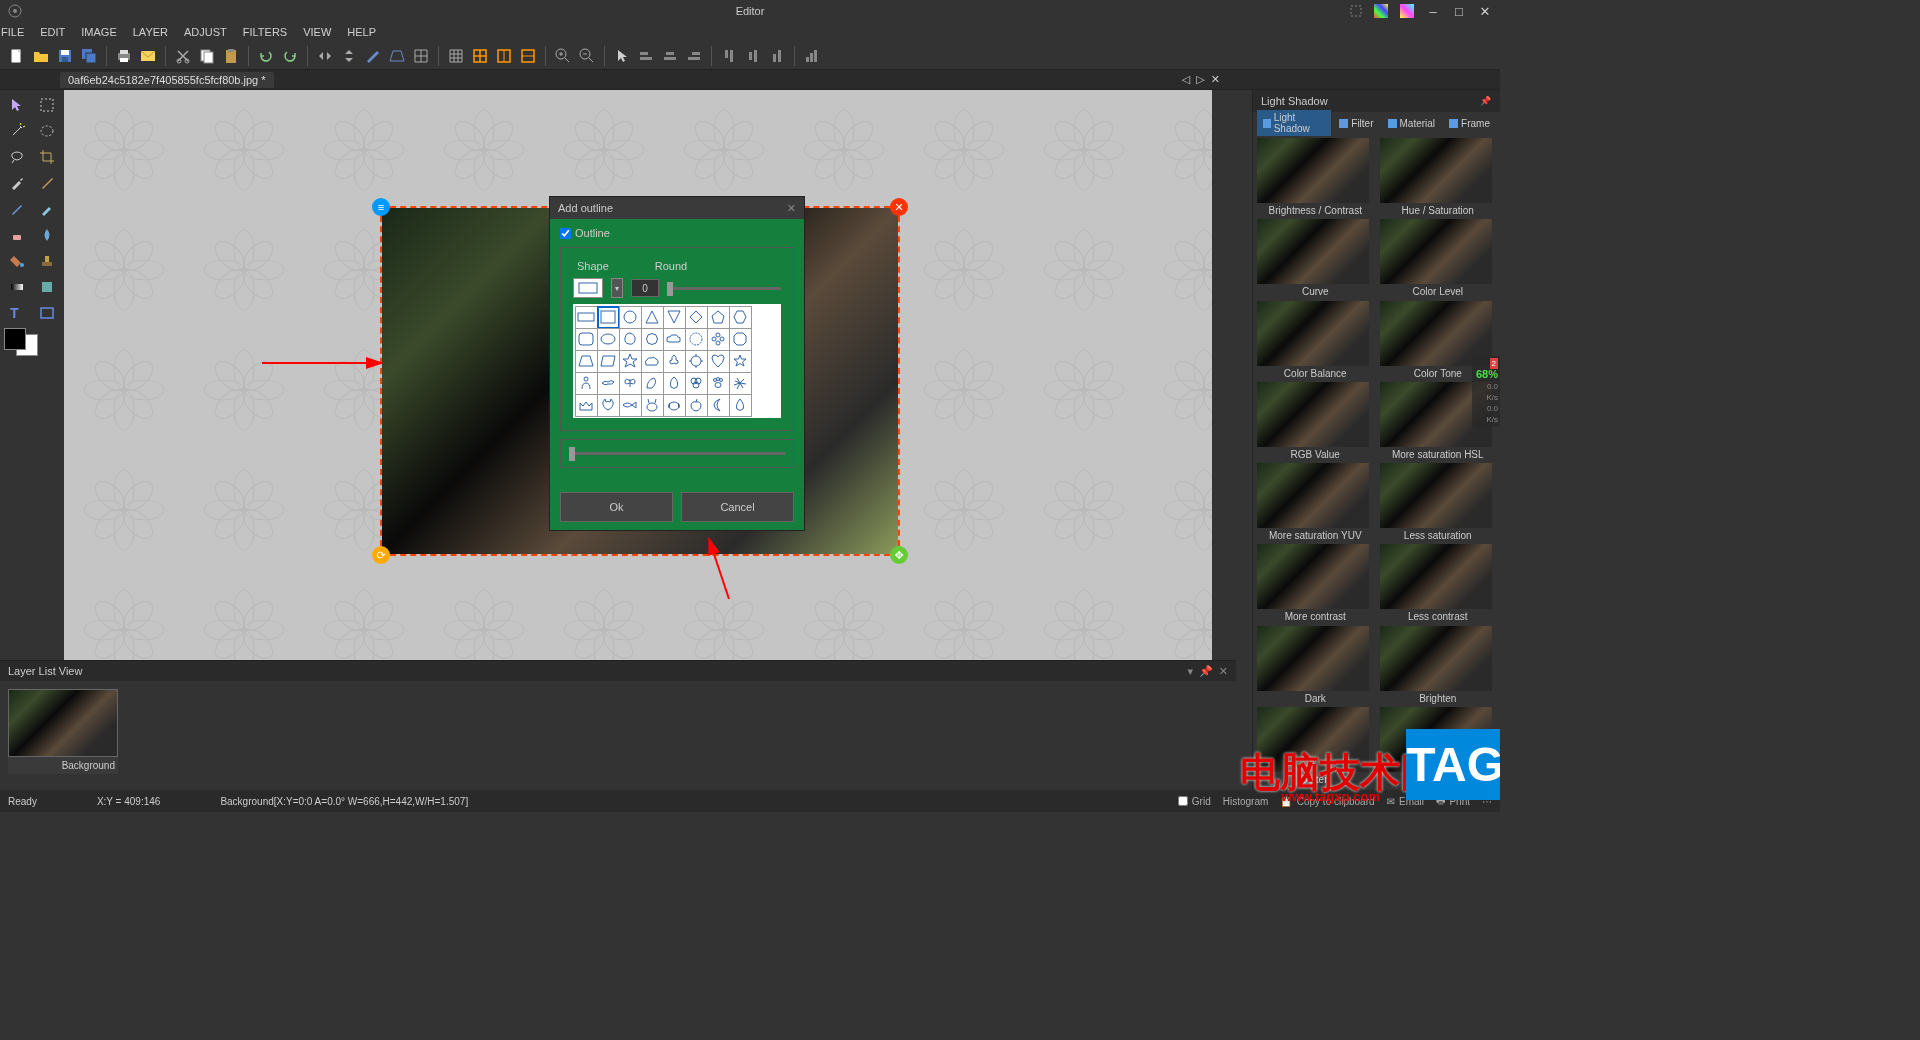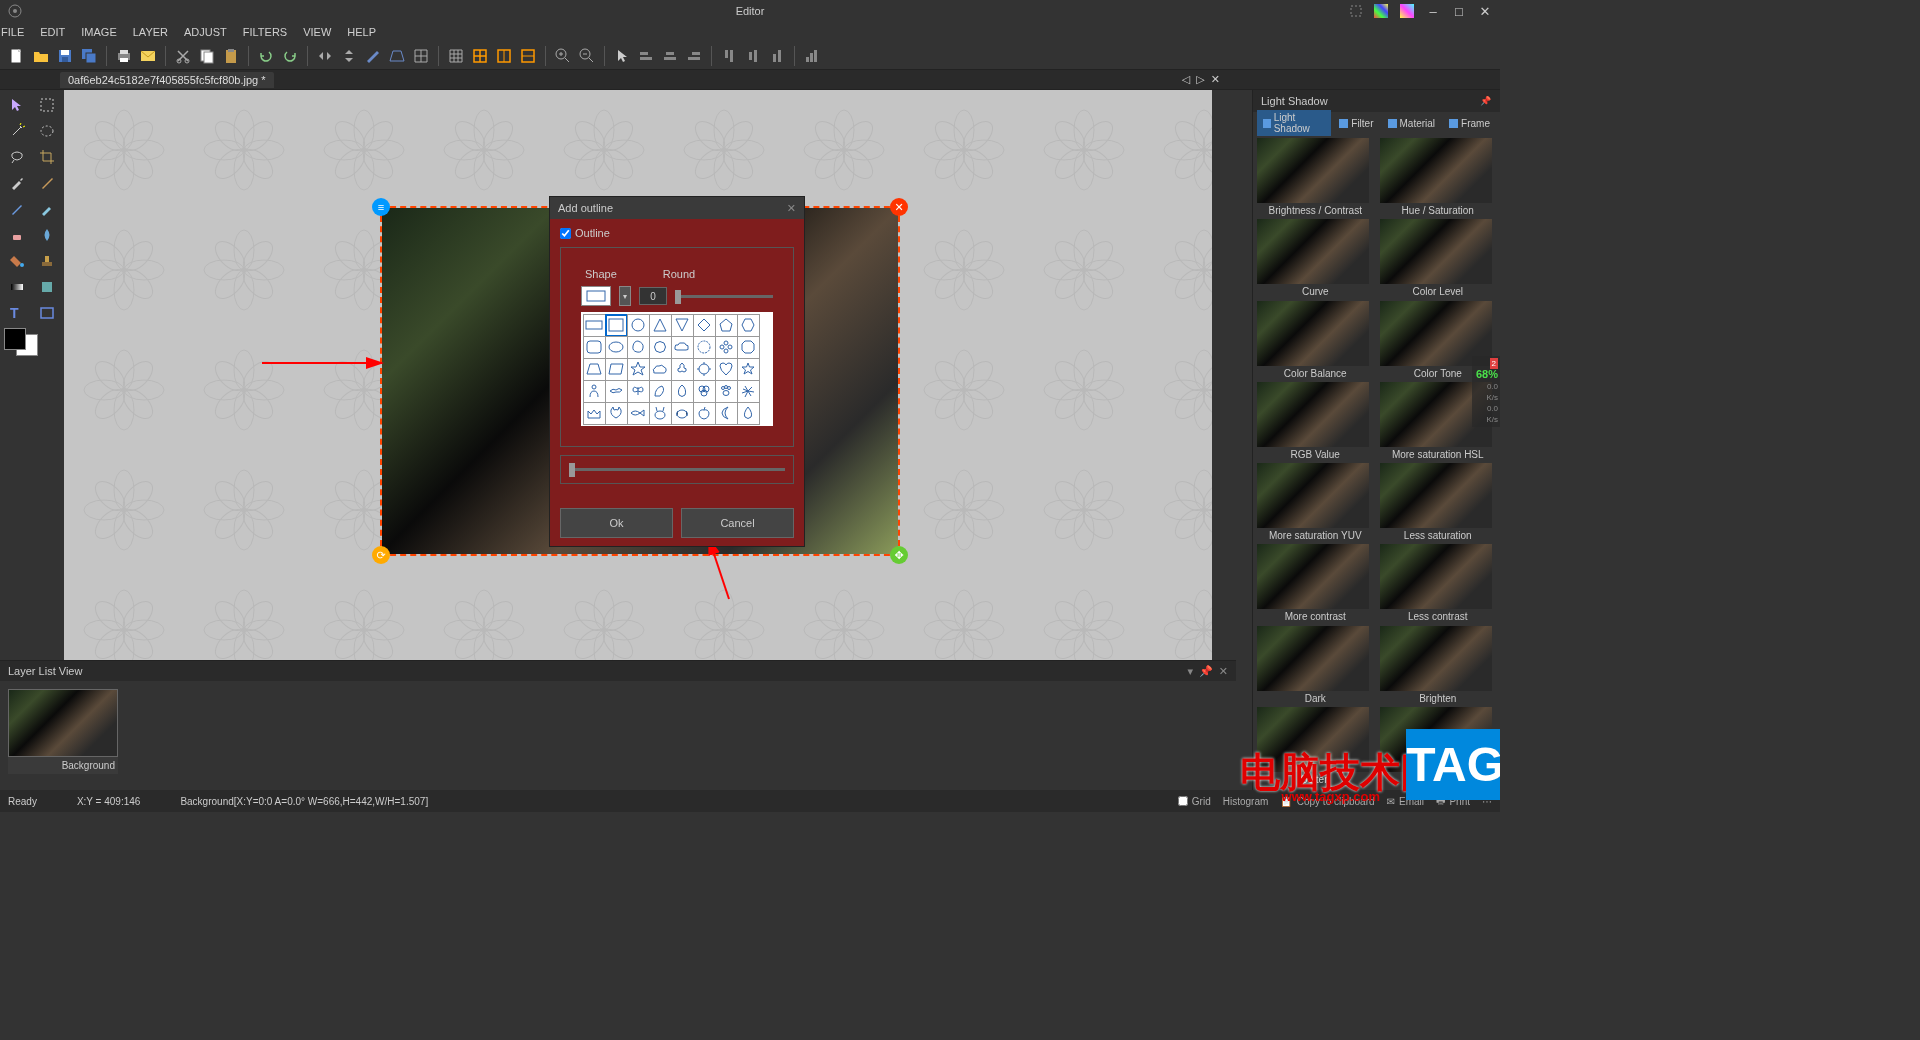--- a/index.html
+++ b/index.html
@@ -42,26 +42,26 @@
 .image-sel { position: absolute; top: 116px; left: 316px; width: 520px; height: 350px; border: 2px dashed #ff4400; }
 .image-content { width: 100%; height: 100%; background: linear-gradient(135deg, #1a2818 0%, #3a4a2a 20%, #0a0a0a 40%, #5a4a3a 60%, #2a2a2a 80%, #8a9a5a 100%); }
 .handle { position: absolute; width: 18px; height: 18px; border-radius: 50%; display: flex; align-items: center; justify-content: center; font-size: 11px; color: #fff; }
 .h-tl { top: -10px; left: -10px; background: #0099ff; }
 .h-tr { top: -10px; right: -10px; background: #ff3300; }
 .h-bl { bottom: -10px; left: -10px; background: #ffaa00; }
 .h-br { bottom: -10px; right: -10px; background: #66cc33; }
 .arrow-annot { position: absolute; pointer-events: none; }
 
 
-.dialog { position: absolute; top: 196px; left: 549px; width: 256px; background: #7f1d1d; border: 1px solid #222; font-size: 11px; color: #ccc; }
+.dialog { position: absolute; top: 196px; left: 549px; width: 256px; background: #15803d; border: 1px solid #222; font-size: 11px; color: #ccc; }
 .dlg-title { height: 22px; background: #3a3a3a; display: flex; align-items: center; justify-content: space-between; padding: 0 8px; }
 .dlg-body { padding: 8px 10px; }
 .dlg-check { display: flex; align-items: center; gap: 4px; margin-bottom: 8px; }
 .dlg-check input { width: 11px; height: 11px; }
-.dlg-section { border: 1px solid #555; padding: 20px; margin-bottom: 8px; }
+.dlg-section { border: 1px solid #555; padding: 12px; margin-bottom: 8px; }
 .dlg-labels { display: flex; gap: 46px; margin-bottom: 6px; padding-left: 4px; }
 .dlg-row { display: flex; align-items: center; gap: 8px; }
 .shape-sel { width: 30px; height: 20px; background: #fff; border: 1px solid #888; display: flex; align-items: center; justify-content: center; }
 .shape-dd { width: 12px; height: 20px; background: #555; border: 1px solid #888; display: flex; align-items: center; justify-content: center; font-size: 8px; }
 .round-input { width: 28px; height: 18px; background: #333; border: 1px solid #666; color: #ccc; font-size: 10px; text-align: center; }
 .slider { flex: 1; height: 3px; background: #666; position: relative; }
 .slider-thumb { width: 6px; height: 14px; background: #999; position: absolute; top: -5px; left: 0; }
 .shapes-grid { background: #fff; padding: 2px; }
 .shapes-grid .srow { display: flex; }
 .scell { width: 23px; height: 23px; border: 1px solid #999; margin: -0.5px; display: flex; align-items: center; justify-content: center; }
@@ -880,21 +880,21 @@
 </div>
 
 <div class="perf-box">
   <span class="perf-badge">2</span><br>
   <span class="perf-num">68%</span><br>
   <span>0.0</span><br><span>K/s</span><br>
   <span>0.0</span><br><span>K/s</span>
 </div>
 
 <div class="statusbar">
-  <div style="display:flex;gap:40px">
+  <div style="display:flex;gap:60px">
     <span>Ready</span>
     <span>X:Y = 409:146</span>
     <span>Background[X:Y=0:0 A=0.0° W=666,H=442,W/H=1.507]</span>
   </div>
   <div class="statusbar-right">
     <label class="sb-item">
         <input type="checkbox" style="">
         <span>Grid</span>
       </label>
     <span class="sb-item">

